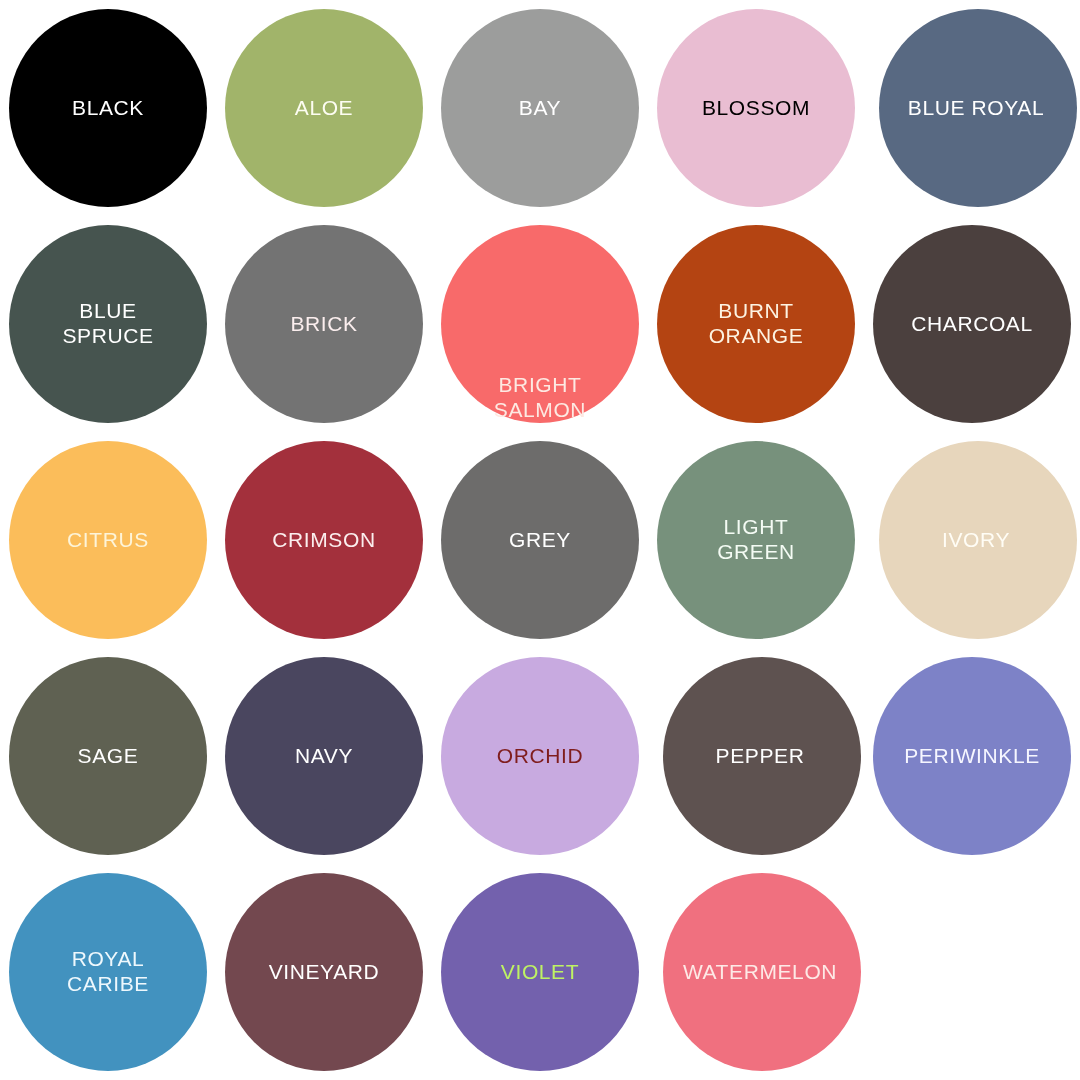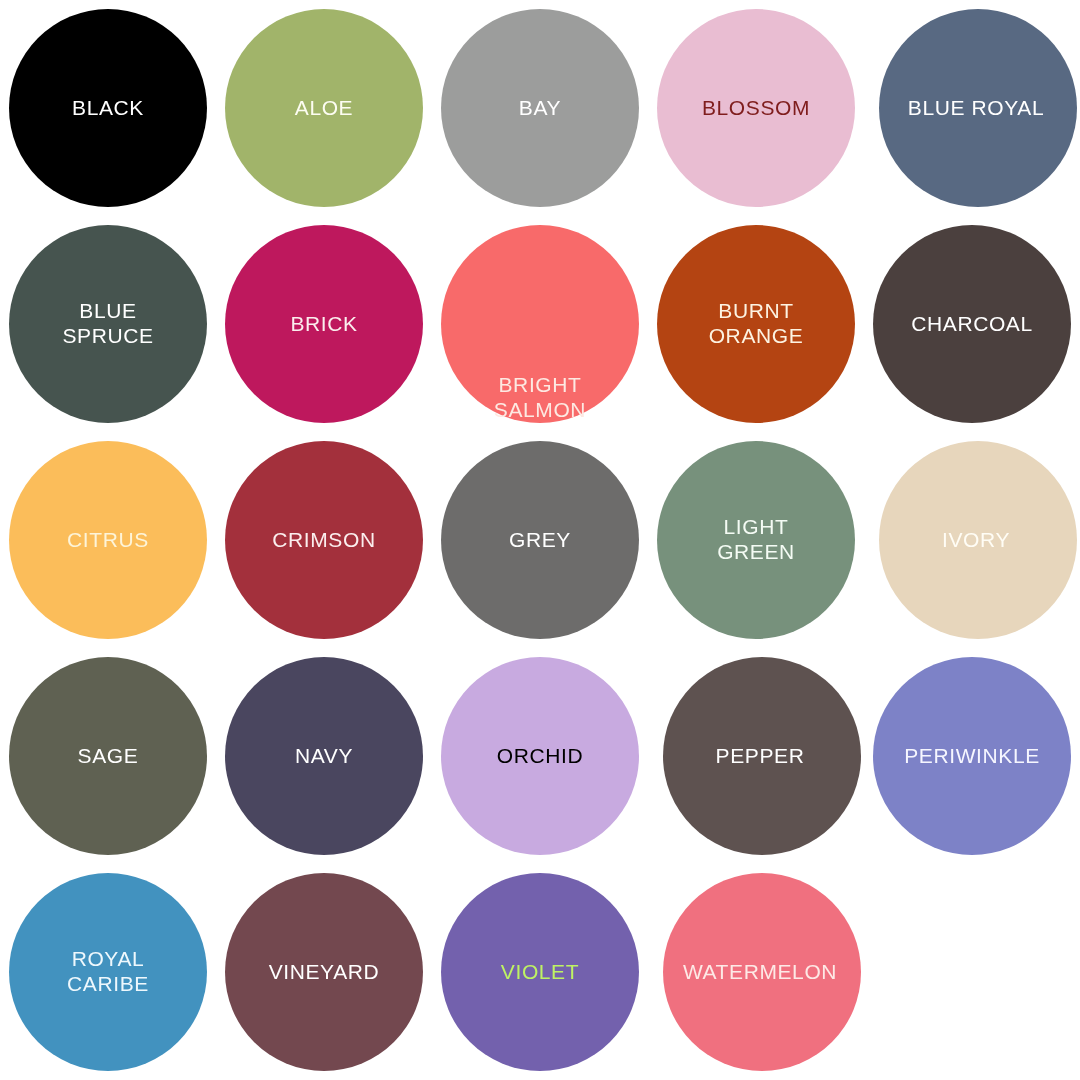--- a/index.html
+++ b/index.html
@@ -73,36 +73,36 @@
         <span class="swatch-label" style="color: rgb(253, 253, 242);">ALOE</span>
       </div>
     </div>
     <div class="swatch-cell col-3">
       <div class="swatch-circle" style="background: rgb(156, 157, 156);">
         <span class="swatch-label" style="color: rgb(255, 255, 255);">BAY</span>
       </div>
     </div>
     <div class="swatch-cell col-4">
       <div class="swatch-circle" style="background: rgb(233, 189, 210);">
-        <span class="swatch-label" style="color: #7f1d1d;">BLOSSOM</span>
+        <span class="swatch-label" style="color: #000000;">BLOSSOM</span>
       </div>
     </div>
     <div class="swatch-cell col-5">
       <div class="swatch-circle" style="background: rgb(88, 105, 130);">
         <span class="swatch-label" style="color: rgb(255, 255, 255);">BLUE ROYAL</span>
       </div>
     </div>
     <div class="swatch-cell col-1">
       <div class="swatch-circle" style="background: rgb(70, 84, 79);">
         <span class="swatch-label" style="color: rgb(255, 255, 255);">BLUE
 SPRUCE</span>
       </div>
     </div>
     <div class="swatch-cell col-2">
-      <div class="swatch-circle" style="background: #be185d;">
+      <div class="swatch-circle" style="background: #737373;">
         <span class="swatch-label" style="color: rgb(251, 238, 238);">BRICK</span>
       </div>
     </div>
     <div class="swatch-cell col-3">
       <div class="swatch-circle" style="background: rgb(248, 106, 106); align-items: flex-end;">
         <span class="swatch-label" style="color: rgb(253, 233, 226);">BRIGHT
 SALMON</span>
       </div>
     </div>
     <div class="swatch-cell col-4">
@@ -147,21 +147,21 @@
         <span class="swatch-label" style="color: rgb(255, 255, 255);">SAGE</span>
       </div>
     </div>
     <div class="swatch-cell col-3">
       <div class="swatch-circle" style="background: rgb(74, 70, 95);">
         <span class="swatch-label" style="color: rgb(255, 255, 255);">NAVY</span>
       </div>
     </div>
     <div class="swatch-cell col-4">
       <div class="swatch-circle" style="background: rgb(200, 170, 224);">
-        <span class="swatch-label" style="color: #000000;">ORCHID</span>
+        <span class="swatch-label" style="color: #7f1d1d;">ORCHID</span>
       </div>
     </div>
     <div class="swatch-cell col-5">
       <div class="swatch-circle" style="background: rgb(94, 82, 80);">
         <span class="swatch-label" style="color: rgb(255, 255, 255);">PEPPER</span>
       </div>
     </div>
     <div class="swatch-cell col-1">
       <div class="swatch-circle" style="background: rgb(125, 130, 199);">
         <span class="swatch-label" style="color: rgb(246, 246, 255);">PERIWINKLE</span>

